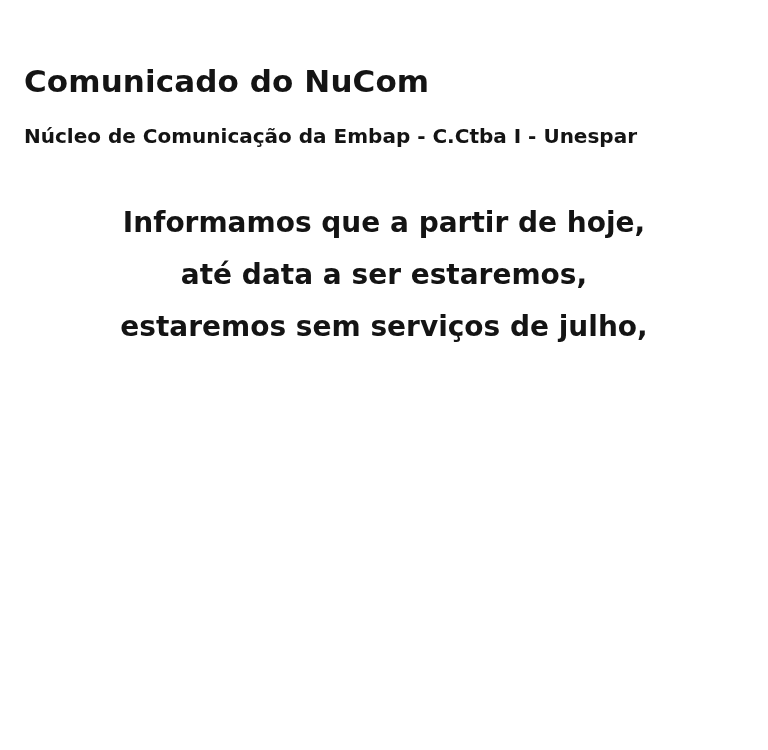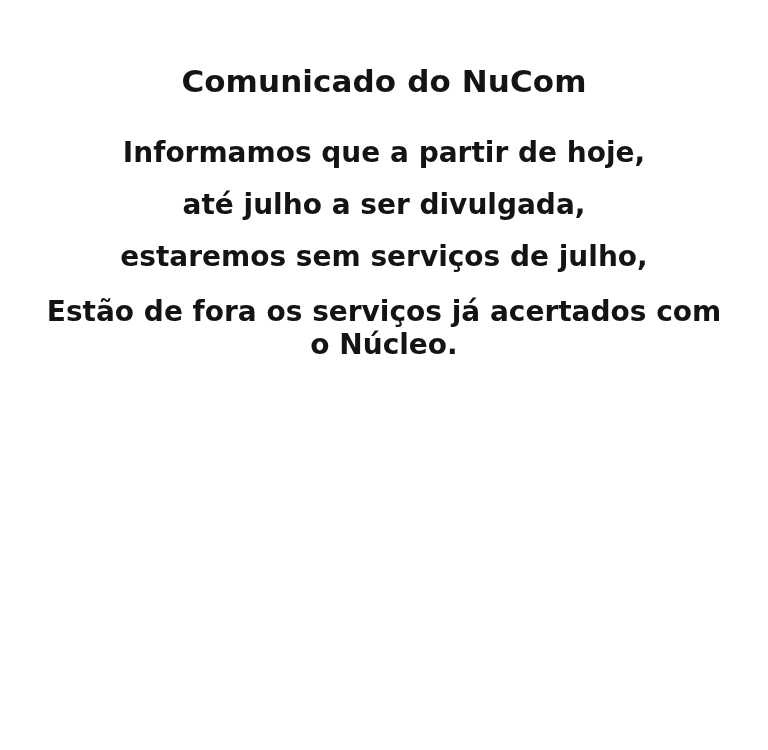--- a/index.html
+++ b/index.html
@@ -14,39 +14,39 @@
     color: #141414;
     overflow: hidden;
   }
   .announcement {
     width: 768px;
     height: 750px;
     box-sizing: border-box;
     padding: 62px 24px 0 24px;
     display: flex;
     flex-direction: column;
-    align-items: center;
+    align-items: flex-start;
   }
   .title {
     font-size: 31px;
     font-weight: bold;
     line-height: 1.25;
     text-align: center;
     letter-spacing: 0.1px;
     margin: 0;
   }
   .subtitle {
     font-size: 20px;
     font-weight: bold;
     line-height: 1.3;
     text-align: center;
     margin: 22px 0 0 0;
   }
   .body-block {
-    margin-top: 38px;
+    margin-top: 60px;
     width: 100%;
     display: flex;
     flex-direction: column;
     align-items: center;
   }
   .body-line {
     font-size: 28px;
     font-weight: bold;
     line-height: 1.0;
     text-align: center;
@@ -62,21 +62,21 @@
     line-height: 1.2;
   }
 </style>
 </head>
 <body>
 
 <div class="announcement">
 
   <h1 class="title">Comunicado do NuCom</h1>
 
+  <h2 class="subtitle">Núcleo de Comunicação da Embap - C.Ctba I - Unespar</h2>
 
   <div class="body-block">
     <p class="body-line">Informamos que a partir de hoje,</p>
-    <p class="body-line">até julho a ser divulgada,</p>
+    <p class="body-line">até data a ser estaremos,</p>
     <p class="body-line">estaremos sem serviços de julho,</p>
-    <p class="body-line wrapped">Estão de fora os serviços já acertados com o Núcleo.</p>
   </div>
 
 </div>
 
 </body></html>

